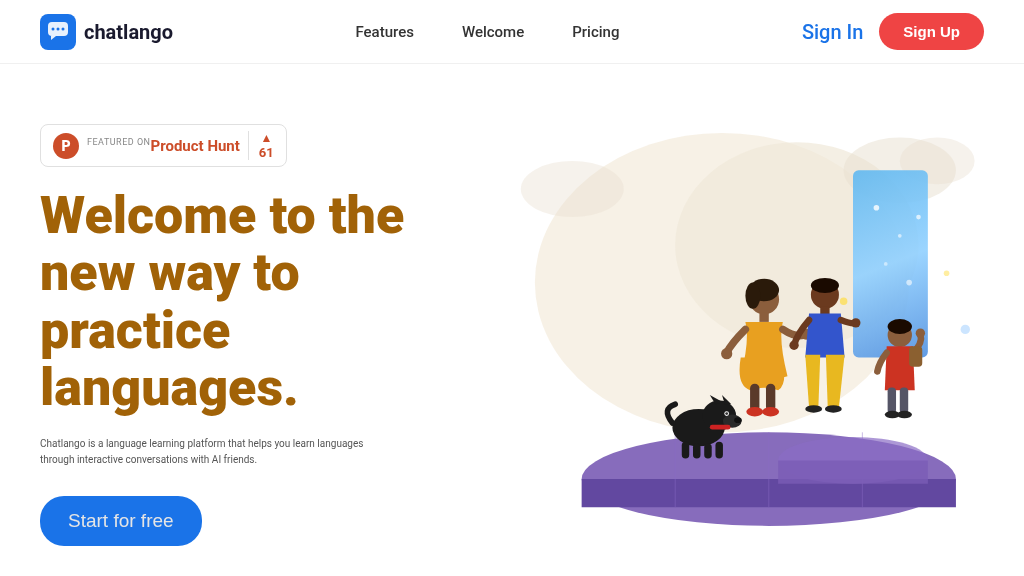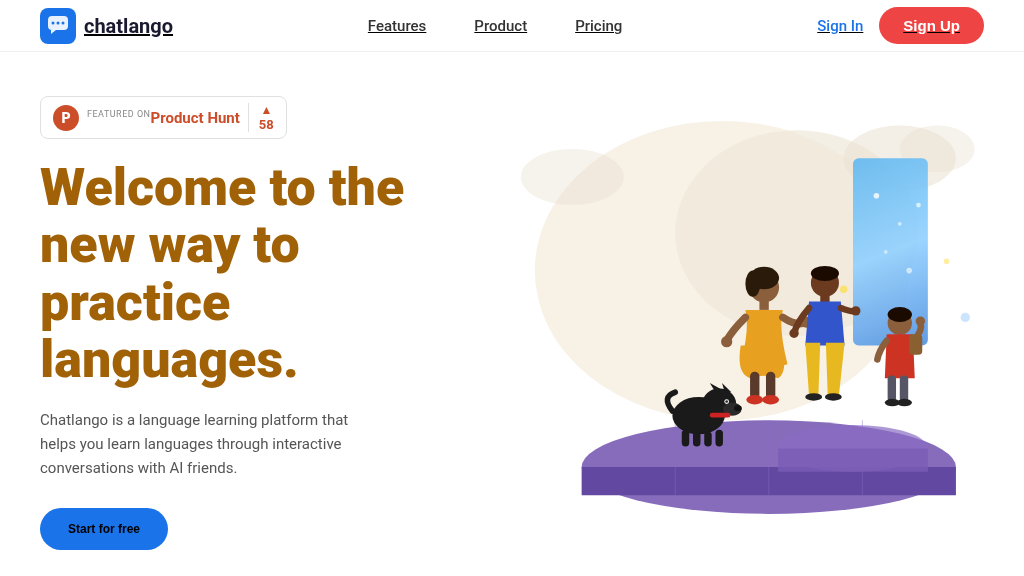--- a/index.html
+++ b/index.html
@@ -4,23 +4,22 @@
   <style>
     * { margin: 0; padding: 0; box-sizing: border-box; }
     body { font-family: -apple-system, BlinkMacSystemFont, 'Segoe UI', Roboto, sans-serif; background: #fff; width: 1024px; height: 576px; overflow: hidden; }
 
     
     .navbar {
       display: flex;
       align-items: center;
       justify-content: space-between;
       padding: 0 40px;
-      height: 52px;
+      height: 64px;
       border-bottom: 1px solid #f0f0f0;
-      text-decoration: underline;
     }
     .nav-logo {
       display: flex;
       align-items: center;
       gap: 8px;
       text-decoration: none;
     }
     .logo-icon {
       width: 36px;
       height: 36px;
@@ -49,21 +48,21 @@
       font-weight: 500;
     }
     .nav-right {
       display: flex;
       align-items: center;
       gap: 16px;
     }
     .sign-in-btn {
       color: #1a73e8;
       text-decoration: none;
-      font-size: 15px;
+      font-size: 20px;
       font-weight: 500;
     }
     .sign-up-btn {
       background: #ef4444;
       color: white;
       border: none;
       border-radius: 24px;
       padding: 10px 24px;
       font-size: 15px;
       font-weight: 600;
@@ -134,34 +133,34 @@
     }
 
     .hero-title {
       font-size: 52px;
       font-weight: 900;
       color: #a16207;
       line-height: 1.1;
       margin-bottom: 20px;
     }
     .hero-subtitle {
-      font-size: 15px;
+      font-size: 10px;
       color: #555;
       line-height: 1.6;
       max-width: 340px;
       margin-bottom: 28px;
     }
     .start-btn {
       background: #1a73e8;
-      color: #000000;
+      color: #e5e5e5;
       border: none;
       border-radius: 24px;
       padding: 14px 28px;
-      font-size: 12px;
-      font-weight: 700;
+      font-size: 19px;
+      font-weight: 400;
       cursor: pointer;
     }
 
     
     .hero-right {
       flex: 1;
       position: relative;
       height: 100%;
       display: flex;
       align-items: center;
@@ -189,21 +188,21 @@
         <circle cx="11" cy="8" r="1.5" fill="#1a73e8"></circle>
         <circle cx="16" cy="8" r="1.5" fill="#1a73e8"></circle>
         <path d="M4 15 L4 19 L9 15" fill="#fff" fill-opacity="0.9"></path>
       </svg>
     </div>
     <span class="logo-text">chatlango</span>
   </a>
 
   <div class="nav-links">
     <a class="nav-link" href="#">Features</a>
-    <a class="nav-link" href="#">Product</a>
+    <a class="nav-link" href="#">Welcome</a>
     <a class="nav-link" href="#">Pricing</a>
   </div>
 
   <div class="nav-right">
     <a class="sign-in-btn" href="#">Sign In</a>
     <button class="sign-up-btn">Sign Up</button>
   </div>
 </nav>
 
 <section class="hero">
@@ -214,21 +213,21 @@
     <div class="product-hunt-badge">
       <div class="ph-icon">
         <span>P</span>
       </div>
       <div class="ph-text">
         <span class="ph-featured">FEATURED ON</span>
         <span class="ph-name">Product Hunt</span>
       </div>
       <div class="ph-votes">
         <span class="ph-arrow">▲</span>
-        <span>58</span>
+        <span>61</span>
       </div>
     </div>
 
     
     <h1 class="hero-title">Welcome to the new way to practice languages.</h1>
 
     
     <p class="hero-subtitle">Chatlango is a language learning platform that helps you learn languages through interactive conversations with AI friends.</p>
 
     

